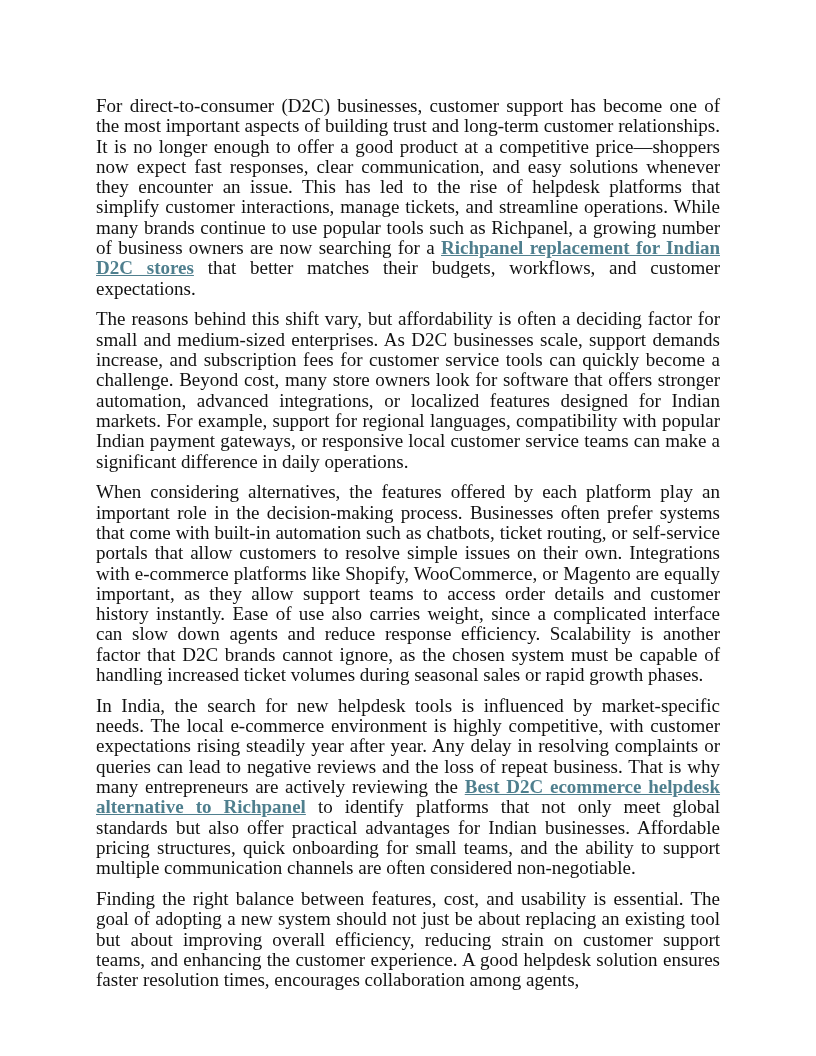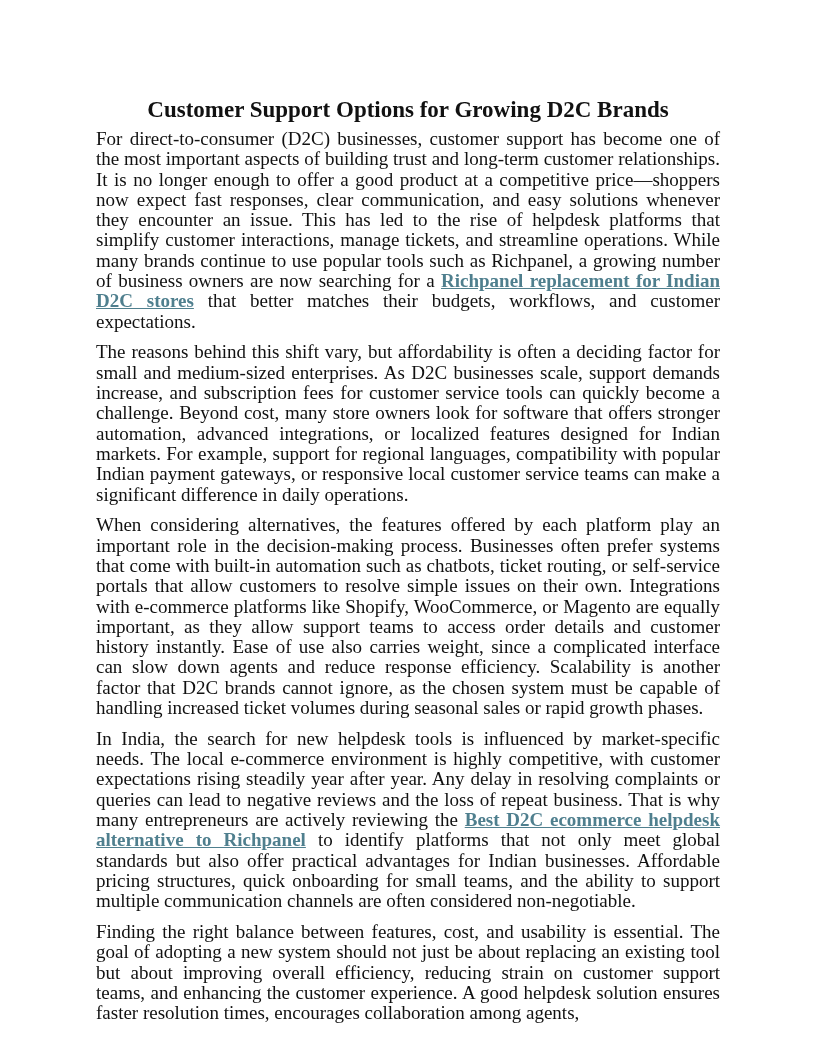--- a/index.html
+++ b/index.html
@@ -17,21 +17,20 @@
     text-align: justify;
   }
   a.lnk {
     color: #4f7f8e; font-weight: bold; text-decoration: underline;
   }
 </style>
 </head>
 <body>
 
 <div class="page">
-  <h1>Customer Support Options for Growing D2C Brands</h1>
 
   <p><span>For direct-to-consumer (D2C) businesses, customer support has become one of the most important aspects of building trust and long-term customer relationships. It is no longer enough to offer a good product at a competitive price—shoppers now expect fast responses, clear communication, and easy solutions whenever they encounter an issue. This has led to the rise of helpdesk platforms that simplify customer interactions, manage tickets, and streamline operations. While many brands continue to use popular tools such as Richpanel, a growing number of business owners are now searching for a </span><a class="lnk" href="#">Richpanel replacement for Indian D2C stores</a><span> that better matches their budgets, workflows, and customer expectations.</span></p>
 
   <p>The reasons behind this shift vary, but affordability is often a deciding factor for small and medium-sized enterprises. As D2C businesses scale, support demands increase, and subscription fees for customer service tools can quickly become a challenge. Beyond cost, many store owners look for software that offers stronger automation, advanced integrations, or localized features designed for Indian markets. For example, support for regional languages, compatibility with popular Indian payment gateways, or responsive local customer service teams can make a significant difference in daily operations.</p>
 
   <p>When considering alternatives, the features offered by each platform play an important role in the decision-making process. Businesses often prefer systems that come with built-in automation such as chatbots, ticket routing, or self-service portals that allow customers to resolve simple issues on their own. Integrations with e-commerce platforms like Shopify, WooCommerce, or Magento are equally important, as they allow support teams to access order details and customer history instantly. Ease of use also carries weight, since a complicated interface can slow down agents and reduce response efficiency. Scalability is another factor that D2C brands cannot ignore, as the chosen system must be capable of handling increased ticket volumes during seasonal sales or rapid growth phases.</p>
 
   <p><span>In India, the search for new helpdesk tools is influenced by market-specific needs. The local e-commerce environment is highly competitive, with customer expectations rising steadily year after year. Any delay in resolving complaints or queries can lead to negative reviews and the loss of repeat business. That is why many entrepreneurs are actively reviewing the </span><a class="lnk" href="#">Best D2C ecommerce helpdesk alternative to Richpanel</a><span> to identify platforms that not only meet global standards but also offer practical advantages for Indian businesses. Affordable pricing structures, quick onboarding for small teams, and the ability to support multiple communication channels are often considered non-negotiable.</span></p>
 
   <p>Finding the right balance between features, cost, and usability is essential. The goal of adopting a new system should not just be about replacing an existing tool but about improving overall efficiency, reducing strain on customer support teams, and enhancing the customer experience. A good helpdesk solution ensures faster resolution times, encourages collaboration among agents,</p>

